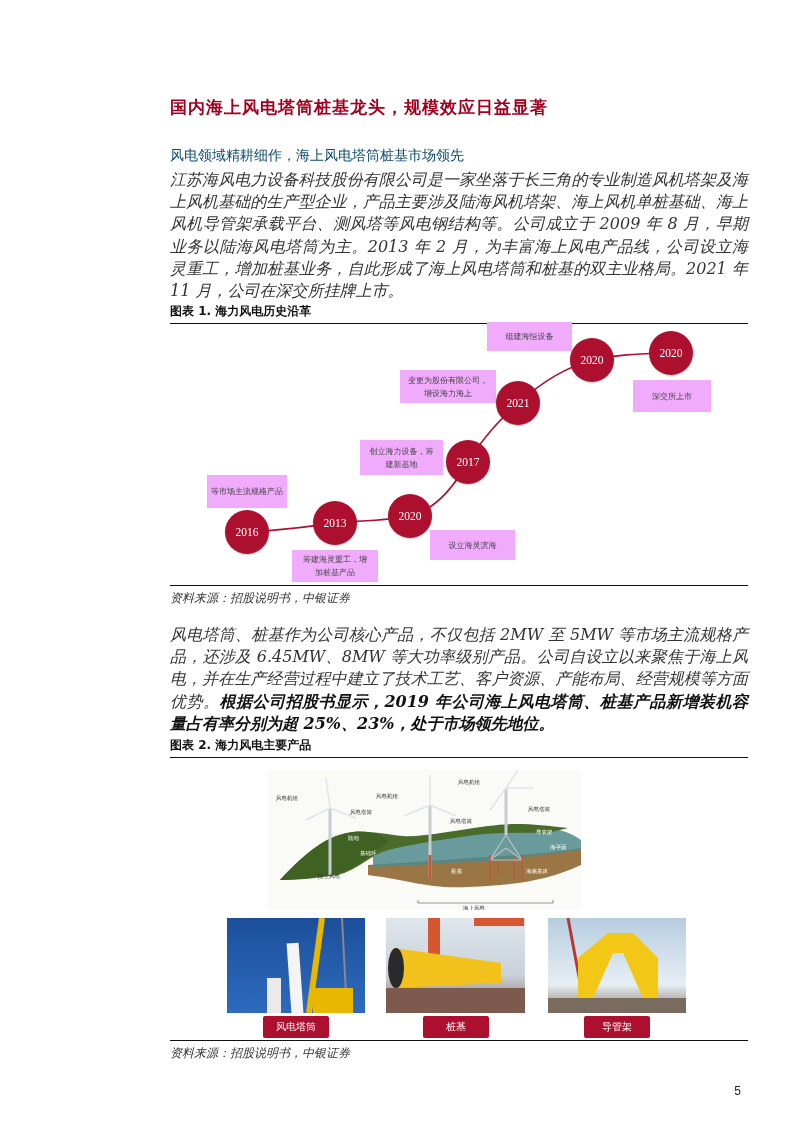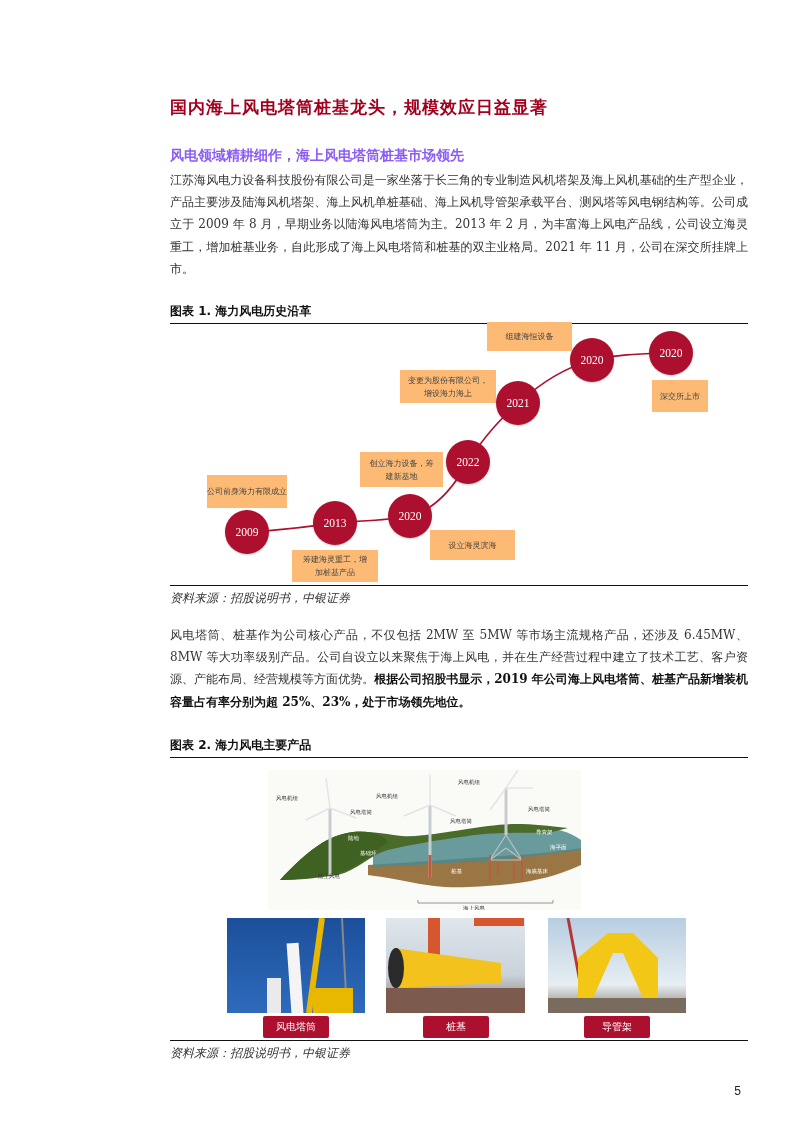--- a/index.html
+++ b/index.html
@@ -1,25 +1,25 @@
 <!DOCTYPE html>
 <html><head>
 <meta charset="utf-8">
 <style>
   html, body { margin: 0; padding: 0; background: #ffffff; }
   body { width: 793px; height: 1122px; position: relative; overflow: hidden;
          font-family: "DejaVu Serif", "Liberation Serif", serif; color: #222; }
   .abs { position: absolute; }
   .h1 { left: 170px; top: 96px; font-size: 17px; font-weight: bold; color: #a3001e; letter-spacing: 1px; white-space: nowrap; }
-  .h2 { left: 170px; top: 147px; font-size: 14px; font-weight: bold; color: #8b5cf6; white-space: nowrap; }
-  .para { left: 170px; width: 578px; font-size: 12px; line-height: 22.2px; color: #333; text-align: justify; }
+  .h2 { left: 170px; top: 147px; font-size: 14px; font-weight: normal; color: #0c4a6e; white-space: nowrap; }
+  .para { left: 170px; width: 578px; font-size: 16px; line-height: 22.2px; color: #333; text-align: justify; font-style: italic; }
   .para b { color: #111; }
   .fig-title { left: 170px; width: 578px; font-size: 12px; font-weight: bold; color: #111; padding-bottom: 3px; border-bottom: 1.5px solid #111; font-family: "DejaVu Sans", sans-serif; }
   .source { left: 170px; width: 578px; border-top: 1.5px solid #111; padding-top: 4px; font-size: 12px; font-style: italic; color: #333; }
-  .tl-box { position: absolute; background: #fdba74; font-size: 8px; color: #444; text-align: center; display: flex; align-items: center; justify-content: center; line-height: 13px; }
+  .tl-box { position: absolute; background: #f0abfc; font-size: 8px; color: #444; text-align: center; display: flex; align-items: center; justify-content: center; line-height: 13px; }
   .tl-node { position: absolute; width: 44px; height: 44px; border-radius: 50%; background: #ad0f2e; color: #fff; font-size: 11.5px; display: flex; align-items: center; justify-content: center; font-family: "Liberation Serif", serif; box-shadow: 0 1px 2px rgba(0,0,0,0.2); }
   .diagram { left: 268px; top: 770px; width: 313px; height: 140px; background: #fafaf7; overflow: hidden; }
   .photo { position: absolute; top: 918px; height: 95px; overflow: hidden; }
   .prod-btn { position: absolute; top: 1016px; height: 22px; background: #ad0f2e; color: #fff; font-size: 10px; display: flex; align-items: center; justify-content: center; border-radius: 2px; }
   .pagenum { right: 52px; top: 1084px; font-size: 12px; color: #222; font-family: "Liberation Sans", sans-serif; }
   .dlabel { position: absolute; font-size: 5.5px; color: #333; white-space: nowrap; }
   .dlabel.w { color: #fff; }
 </style>
 </head>
 <body>
@@ -29,32 +29,32 @@
 
 <div class="abs para" style="top:169px;">江苏海风电力设备科技股份有限公司是一家坐落于长三角的专业制造风机塔架及海上风机基础的生产型企业，产品主要涉及陆海风机塔架、海上风机单桩基础、海上风机导管架承载平台、测风塔等风电钢结构等。公司成立于 2009 年 8 月，早期业务以陆海风电塔筒为主。2013 年 2 月，为丰富海上风电产品线，公司设立海灵重工，增加桩基业务，自此形成了海上风电塔筒和桩基的双主业格局。2021 年 11 月，公司在深交所挂牌上市。</div>
 
 <div class="abs fig-title" style="top:303px;">图表 1. 海力风电历史沿革</div>
 
 <div class="abs" style="left:170px; top:320px; width:578px; height:265px;">
   <svg width="578" height="265" style="position:absolute;left:0;top:0;">
     <path d="M77,212 C120,210 140,206 165,203 C200,200 225,200 240,196 C265,190 285,165 298,142 C315,115 330,100 348,83 C375,60 395,48 422,40 C450,34 470,34 501,33" stroke="#ad0f2e" stroke-width="1.6" fill="none"></path>
   </svg>
 
-  <div class="tl-box" style="left:37px; top:155px; width:80px; height:33px;">公司前身海力有限成立</div>
+  <div class="tl-box" style="left:37px; top:155px; width:80px; height:33px;">等市场主流规格产品</div>
   <div class="tl-box" style="left:122px; top:230px; width:86px; height:30px; padding:16px 8px; box-sizing:border-box;">筹建海灵重工，增加桩基产品</div>
   <div class="tl-box" style="left:260px; top:210px; width:85px; height:30px;font-family:Liberation Mono, monospace;">设立海灵滨海</div>
-  <div class="tl-box" style="left:190px; top:120px; width:83px; height:35px; padding:0 8px; box-sizing:border-box;margin-top:12px;">创立海力设备，筹建新基地</div>
+  <div class="tl-box" style="left:190px; top:120px; width:83px; height:35px; padding:0 8px; box-sizing:border-box;">创立海力设备，筹建新基地</div>
   <div class="tl-box" style="left:230px; top:50px; width:96px; height:33px; padding:0 8px; box-sizing:border-box;">变更为股份有限公司，增设海力海上</div>
   <div class="tl-box" style="left:317px; top:2px; width:85px; height:29px;">组建海恒设备</div>
-  <div class="tl-box" style="left:482px; top:60px; width:56px; height:32px;">深交所上市</div>
+  <div class="tl-box" style="left:463px; top:60px; width:78px; height:32px;">深交所上市</div>
 
-  <div class="tl-node" style="left:55px; top:190px;">2009</div>
+  <div class="tl-node" style="left:55px; top:190px;">2016</div>
   <div class="tl-node" style="left:143px; top:181px;">2013</div>
   <div class="tl-node" style="left:218px; top:174px;">2020</div>
-  <div class="tl-node" style="left:276px; top:120px;">2022</div>
+  <div class="tl-node" style="left:276px; top:120px;">2017</div>
   <div class="tl-node" style="left:326px; top:61px;">2021</div>
   <div class="tl-node" style="left:400px; top:18px;">2020</div>
   <div class="tl-node" style="left:479px; top:11px;">2020</div>
 </div>
 
 <div class="abs source" style="top:585px;">资料来源：招股说明书，中银证券</div>
 
 <div class="abs para" style="top:624px;"><span>风电塔筒、桩基作为公司核心产品，不仅包括 2MW 至 5MW 等市场主流规格产品，还涉及 6.45MW、8MW 等大功率级别产品。公司自设立以来聚焦于海上风电，并在生产经营过程中建立了技术工艺、客户资源、产能布局、经营规模等方面优势。</span><b>根据公司招股书显示，2019 年公司海上风电塔筒、桩基产品新增装机容量占有率分别为超 25%、23%，处于市场领先地位。</b></div>
 
 <div class="abs fig-title" style="top:737px;">图表 2. 海力风电主要产品</div>

